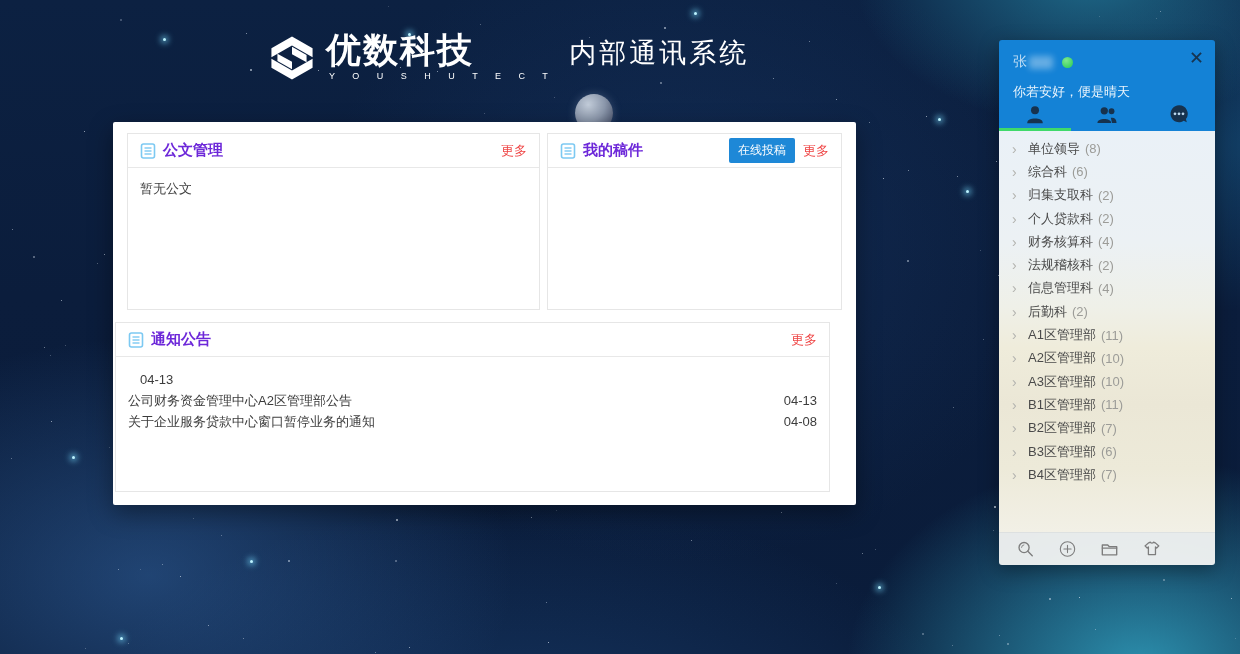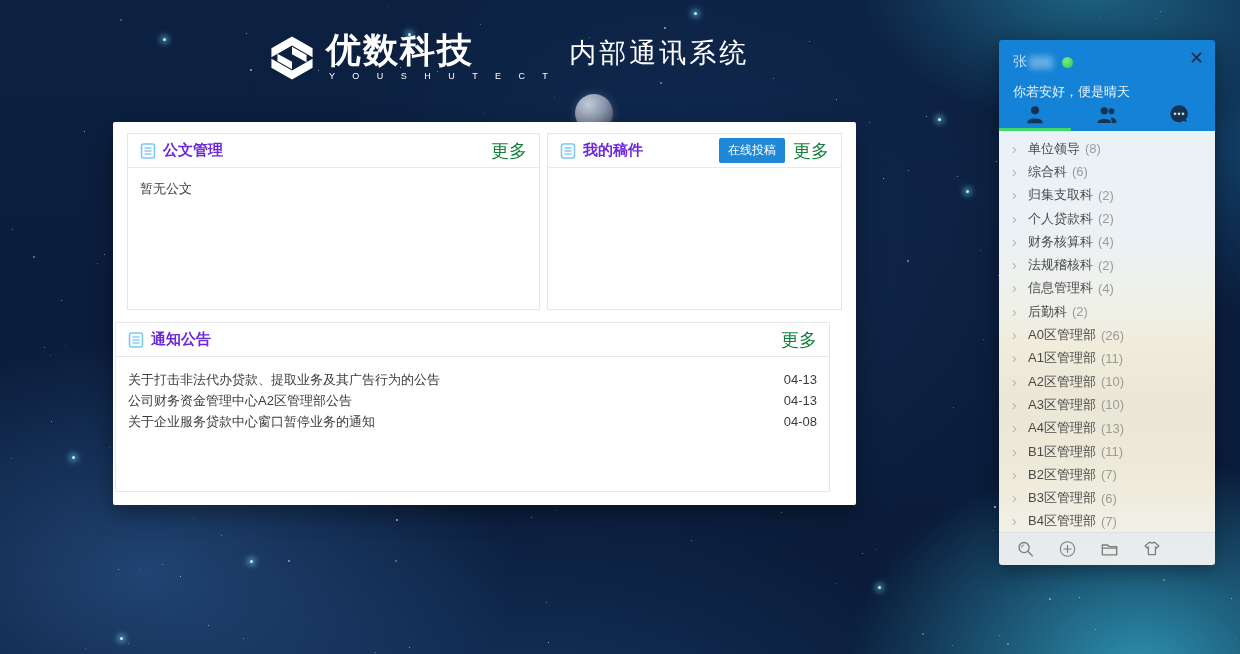--- a/index.html
+++ b/index.html
@@ -36,21 +36,21 @@
   
   .main-card { position:absolute; left:113px; top:122px; width:743px; height:383px;
     background:#fff; border-radius:2px; box-shadow:0 8px 24px rgba(0,0,0,.38); padding:11px 14px; }
   .panel { border:1px solid #e6e6e6; background:#fff; position:absolute; }
   .panel-docs   { left:14px;  top:11px;  width:413px; height:177px; }
   .panel-drafts { left:434px; top:11px;  width:295px; height:177px; }
   .panel-notices{ left:2px;  top:200px; width:715px; height:170px; }
   .panel-head { height:34px; display:flex; align-items:center; padding:0 12px; border-bottom:1px solid #e8e8e8; }
   .doc-ico { width:16px; height:16px; margin-right:7px; flex:0 0 auto; }
   .panel-title { font-size:15px; font-weight:600; color:#6d28d9; flex:1 1 auto; }
-  .more-link { font-size:18px; color:#15803d; cursor:pointer; }
+  .more-link { font-size:13px; color:#ef4444; cursor:pointer; }
   .submit-btn { font-size:12px; color:#fff; background:#1e88d7; padding:4px 9px; border-radius:2px; margin-right:8px; cursor:pointer; }
   .panel-body { padding:12px; font-size:13px; color:#3f3f3f; }
   .notice-row { display:flex; align-items:center; height:21px; font-size:13px; color:#3c3c3c; }
   .notice-title { flex:1 1 auto; overflow:hidden; white-space:nowrap; text-overflow:ellipsis; cursor:pointer; }
   .notice-date { flex:0 0 auto; margin-left:12px; color:#3c3c3c; }
 
   
   .messenger { position:absolute; left:999px; top:40px; width:216px; height:525px;
     border-radius:3px; overflow:hidden; box-shadow:0 6px 20px rgba(0,0,0,.35);
     display:flex; flex-direction:column; }
@@ -300,21 +300,20 @@
           <rect x="1.5" y="1" width="13" height="14" rx="2" fill="none" stroke="#7cc9f2" stroke-width="1.6"></rect>
           <line x1="4.5" y1="5" x2="11.5" y2="5" stroke="#7cc9f2" stroke-width="1.4"></line>
           <line x1="4.5" y1="8" x2="11.5" y2="8" stroke="#7cc9f2" stroke-width="1.4"></line>
           <line x1="4.5" y1="11" x2="11.5" y2="11" stroke="#7cc9f2" stroke-width="1.4"></line>
         </svg>
         <span class="panel-title">通知公告</span>
         <span class="more-link">更多</span>
       </div>
       <div class="panel-body">
           <div class="notice-row">
-          <span class="notice-title">关于打击非法代办贷款、提取业务及其广告行为的公告</span>
           <span class="notice-date">04-13</span>
         </div>
           <div class="notice-row">
           <span class="notice-title">公司财务资金管理中心A2区管理部公告</span>
           <span class="notice-date">04-13</span>
         </div>
           <div class="notice-row">
           <span class="notice-title">关于企业服务贷款中心窗口暂停业务的通知</span>
           <span class="notice-date">04-08</span>
         </div>
@@ -398,42 +397,32 @@
         <span class="grp-name">信息管理科</span>
         <span class="grp-count">4</span>
       </div>
         <div class="group-row">
         <span class="chev"></span>
         <span class="grp-name">后勤科</span>
         <span class="grp-count">2</span>
       </div>
         <div class="group-row">
         <span class="chev"></span>
-        <span class="grp-name">A0区管理部</span>
-        <span class="grp-count">26</span>
-      </div>
-        <div class="group-row">
-        <span class="chev"></span>
         <span class="grp-name">A1区管理部</span>
         <span class="grp-count">11</span>
       </div>
         <div class="group-row">
         <span class="chev"></span>
         <span class="grp-name">A2区管理部</span>
         <span class="grp-count">10</span>
       </div>
         <div class="group-row">
         <span class="chev"></span>
         <span class="grp-name">A3区管理部</span>
         <span class="grp-count">10</span>
-      </div>
-        <div class="group-row">
-        <span class="chev"></span>
-        <span class="grp-name">A4区管理部</span>
-        <span class="grp-count">13</span>
       </div>
         <div class="group-row">
         <span class="chev"></span>
         <span class="grp-name">B1区管理部</span>
         <span class="grp-count">11</span>
       </div>
         <div class="group-row">
         <span class="chev"></span>
         <span class="grp-name">B2区管理部</span>
         <span class="grp-count">7</span>

